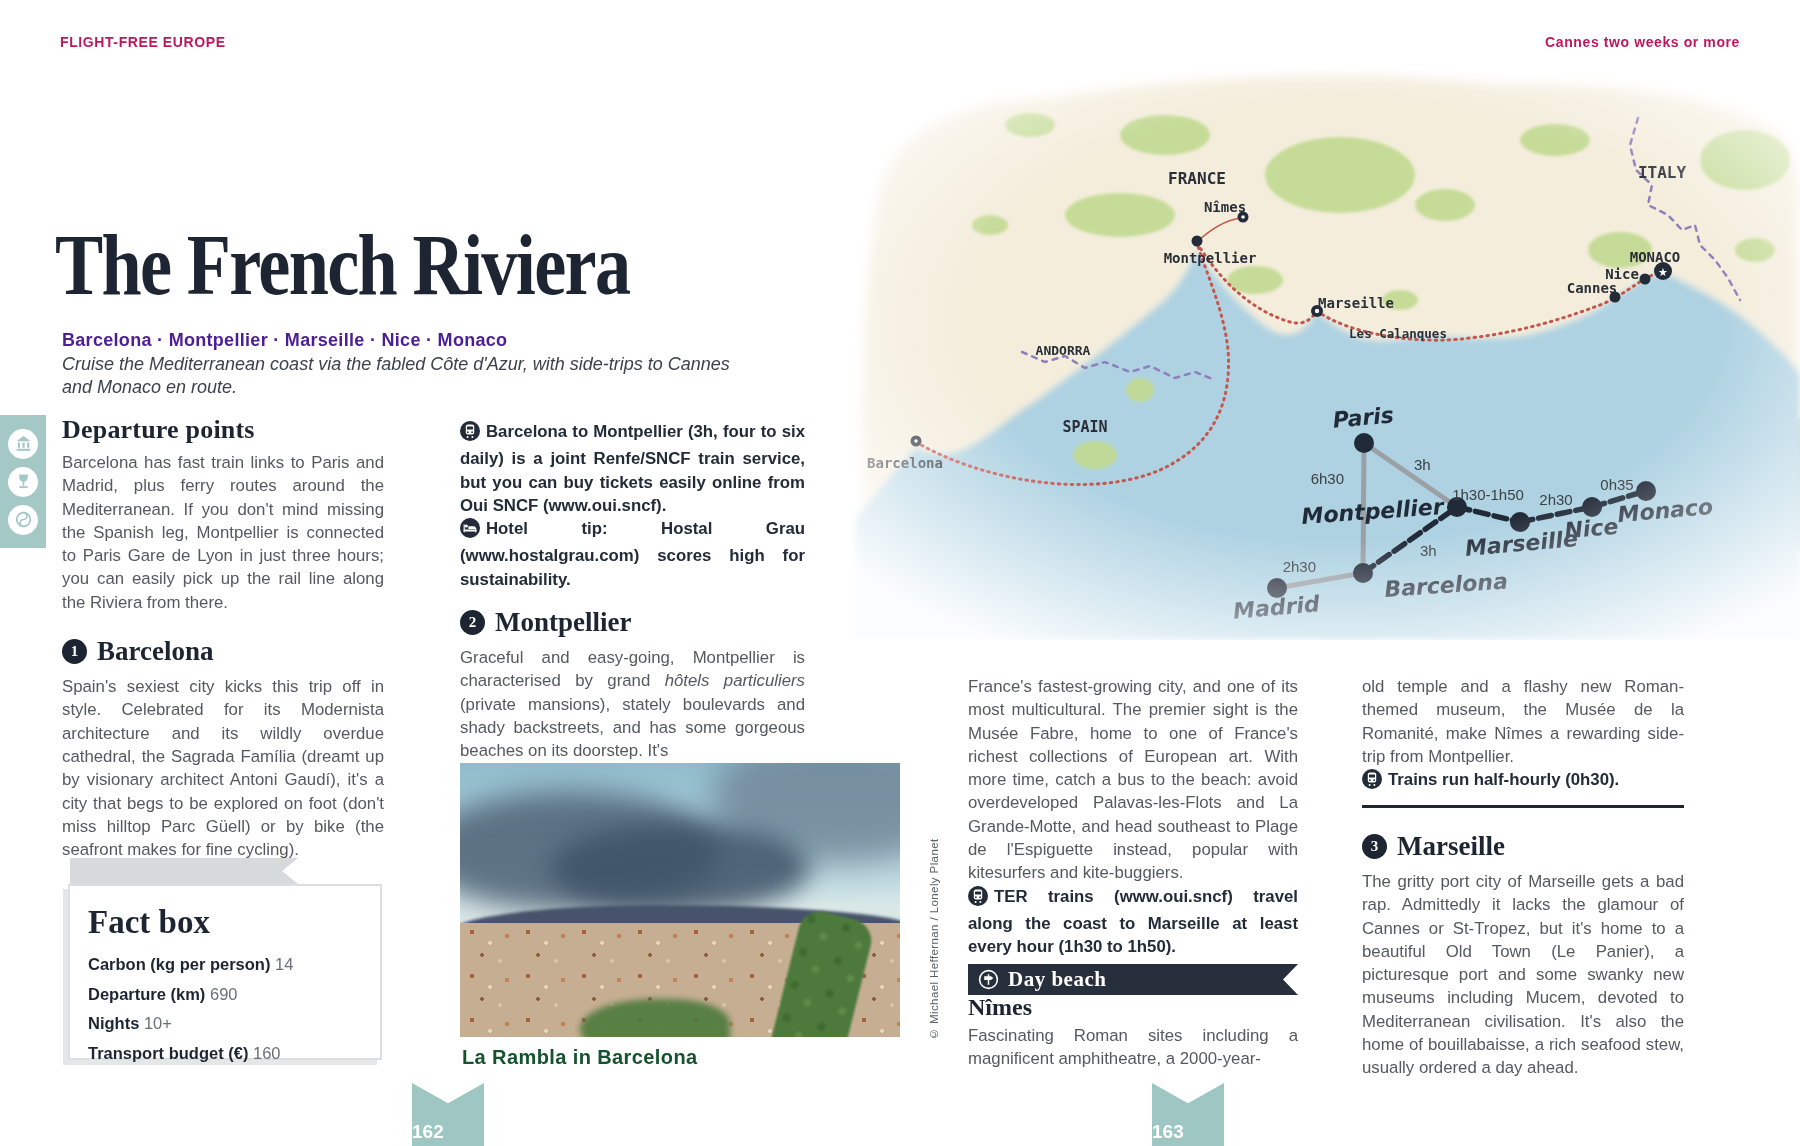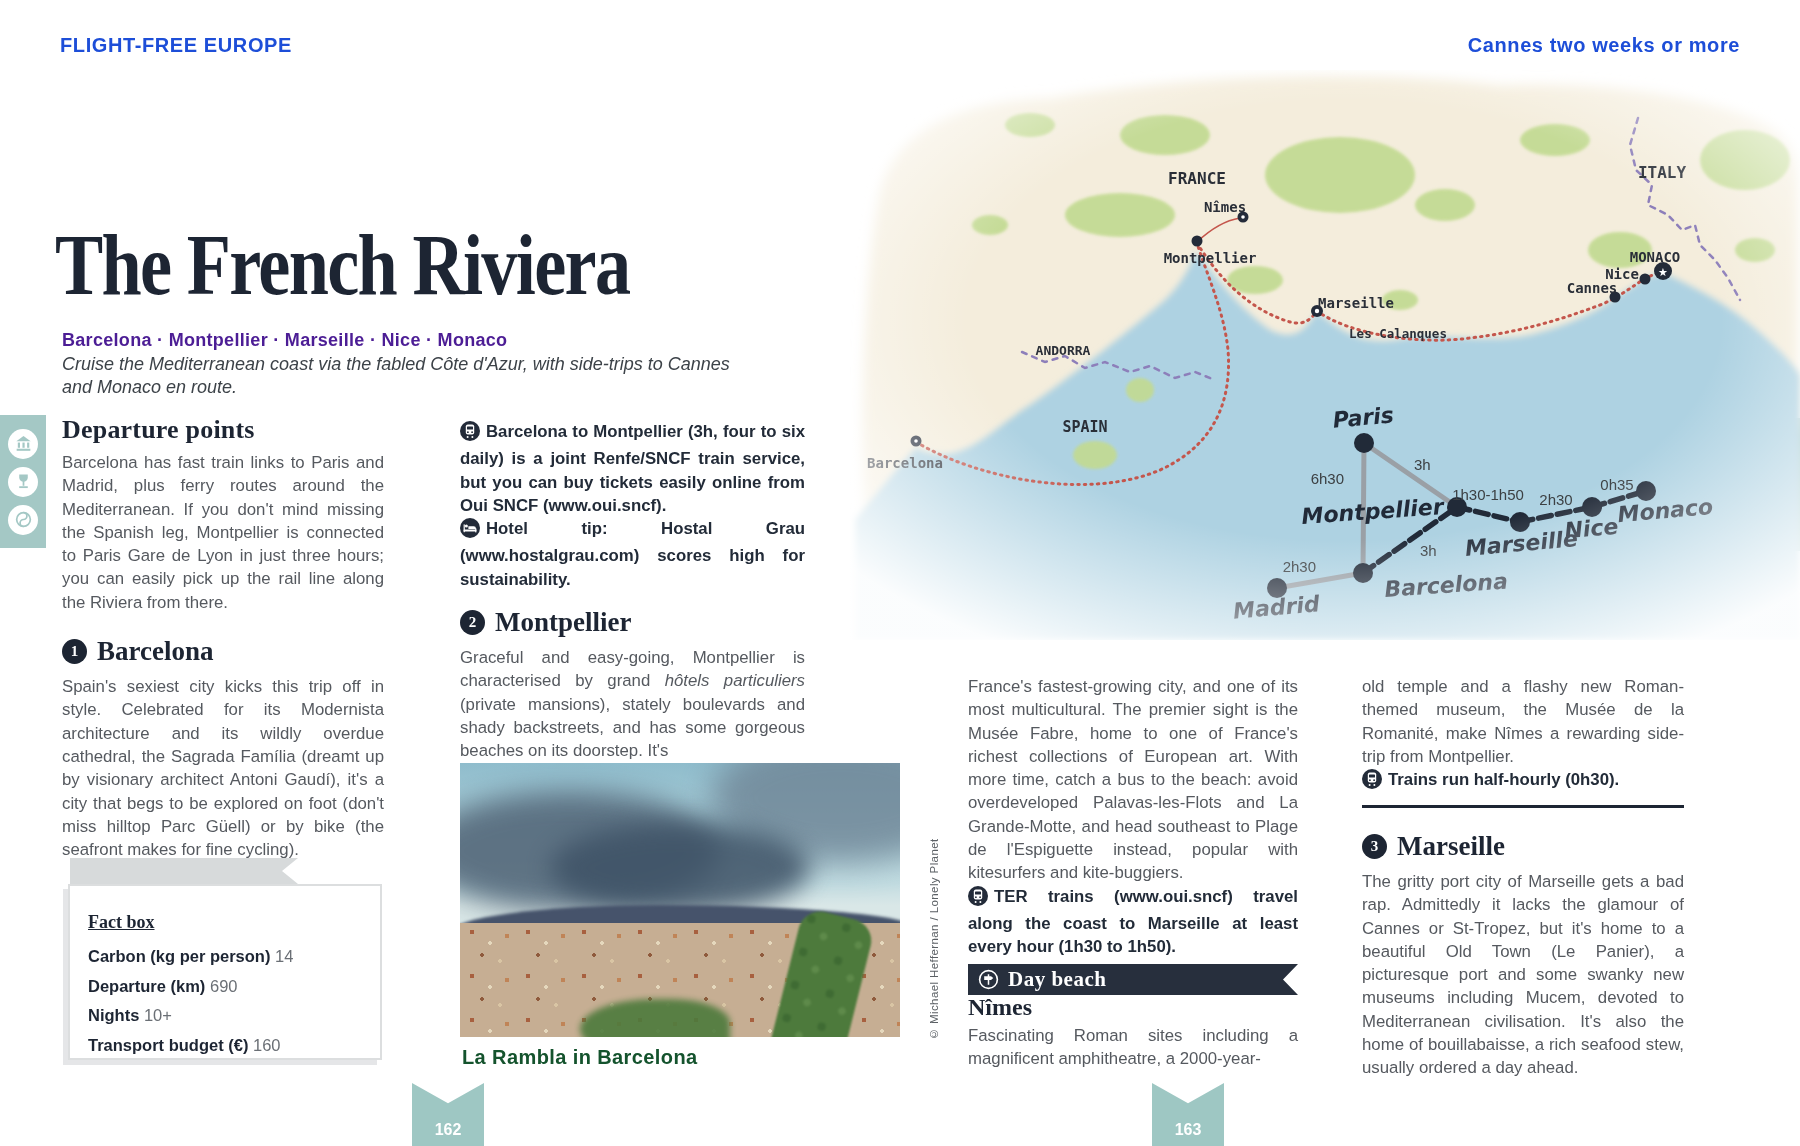--- a/index.html
+++ b/index.html
@@ -1,20 +1,20 @@
 <!DOCTYPE html>
 <html><head>
 <meta charset="utf-8">
 <style>
   html,body{margin:0;padding:0;background:#fff;}
   #page{position:relative;width:1800px;height:1146px;background:#fff;overflow:hidden;
         font-family:"Liberation Sans",sans-serif;color:#54585e;}
   .abs{position:absolute;}
   
-  .runhead{font-size:20px;font-weight:bold;color:#1d4ed8;letter-spacing:.6px;}
+  .runhead{font-size:14px;font-weight:bold;color:#be185d;letter-spacing:.6px;}
   
   .title{font-family:"Liberation Serif",serif;font-weight:bold;color:#1d2533;font-size:86px;line-height:1;white-space:nowrap;}
   .title .sq{display:inline-block;transform:scaleX(.84);transform-origin:left;letter-spacing:-2px;}
   .routesum{font-size:18px;font-weight:bold;color:#4c1d95;letter-spacing:.3px;}
   .strap{font-size:18px;font-style:italic;color:#3c4248;line-height:23px;width:680px;}
   
   .col{position:absolute;}
   .bodyp{font-size:16.8px;line-height:23.3px;text-align:justify;color:#55595f;margin:0;}
   .bodyp b,.tip{color:#222b38;}
   .tip{font-weight:bold;}
@@ -24,36 +24,36 @@
   .numcirc{width:25px;height:25px;border-radius:50%;background:#1d2533;color:#fff;
            font-family:"Liberation Serif",serif;font-weight:bold;font-size:15px;
            display:flex;align-items:center;justify-content:center;flex:0 0 25px;}
   .stoph{font-size:27px;}
   .iconcirc{display:inline-block;vertical-align:-4px;margin-right:6px;}
   
   .factribbon{background:#d7dadb;height:26px;width:228px;
               clip-path:polygon(0 0,100% 0,calc(100% - 16px) 50%,100% 100%,0 100%);}
   .factbox{background:#fff;border:2px solid #dcdedf;box-shadow:-5px 5px 0 rgba(180,184,188,.35);
            padding:14px 18px;box-sizing:border-box;}
-  .facttitle{font-size:18px;text-decoration:underline;margin:12px 0 14px 0;}
+  .facttitle{font-size:33px;margin:4px 0 14px 0;}
   .factrow{font-size:16.5px;margin:0 0 10.5px 0;color:#6a6f75;}
   .factrow b{color:#1d2533;font-family:"Liberation Sans",sans-serif;}
   
   .daytrip{background:#272f3d;color:#fff;height:31px;display:flex;align-items:center;gap:9px;
            padding-left:10px;box-sizing:border-box;
            clip-path:polygon(0 0,100% 0,calc(100% - 15px) 50%,100% 100%,0 100%);}
   .daytrip .lbl{font-family:"Liberation Serif",serif;font-weight:bold;font-size:21px;letter-spacing:.5px;}
   .rule{background:#1d2533;height:3px;}
   
   .sidetab{background:#a4c8c5;display:flex;flex-direction:column;align-items:center;
            justify-content:center;gap:8px;}
   .tabicon{width:30px;height:30px;border-radius:50%;background:#fff;display:flex;
            align-items:center;justify-content:center;}
   
-  .pagenum{background:#9ec7c3;color:#fff;font-weight:bold;font-size:16px;text-align:center;
+  .pagenum{background:#9ec7c3;color:#fff;font-weight:bold;font-size:19px;text-align:left;
            clip-path:polygon(0 0,50% 32%,100% 0,100% 100%,0 100%);padding-top:38px;box-sizing:border-box;}
   
   .photo{overflow:hidden;position:absolute;background:linear-gradient(180deg,#8fbccc 0%,#aacfd9 22%,#c3dde2 44%,#d9e7e7 52%);}
   .photo .cloud1{position:absolute;left:-40px;top:28px;width:300px;height:120px;border-radius:50%;
                  background:#54687a;filter:blur(14px);opacity:.9;}
   .photo .cloud2{position:absolute;left:90px;top:60px;width:260px;height:90px;border-radius:50%;
                  background:#3e5266;filter:blur(12px);opacity:.85;}
   .photo .cloud3{position:absolute;left:250px;top:-30px;width:260px;height:130px;border-radius:50%;
                  background:#6e8495;filter:blur(16px);opacity:.8;}
   .photo .hills{position:absolute;left:-10px;top:142px;width:470px;height:30px;background:#46536b;

